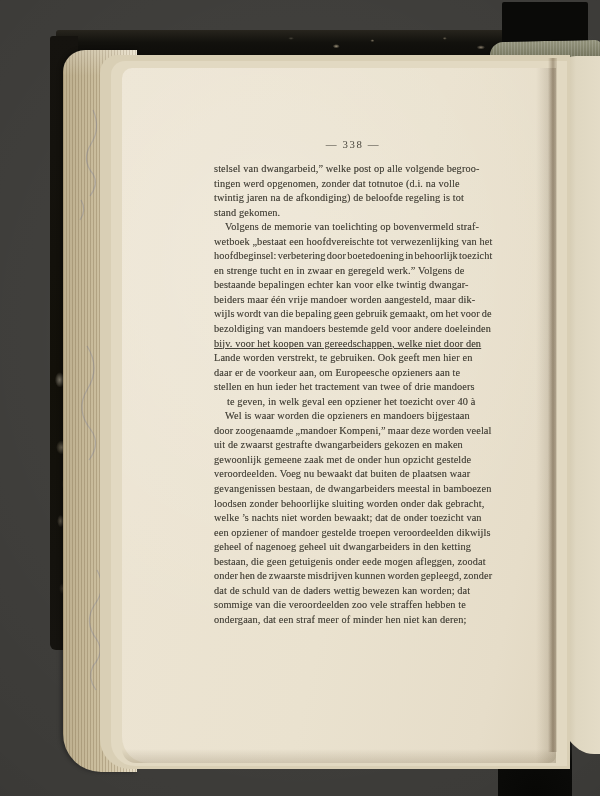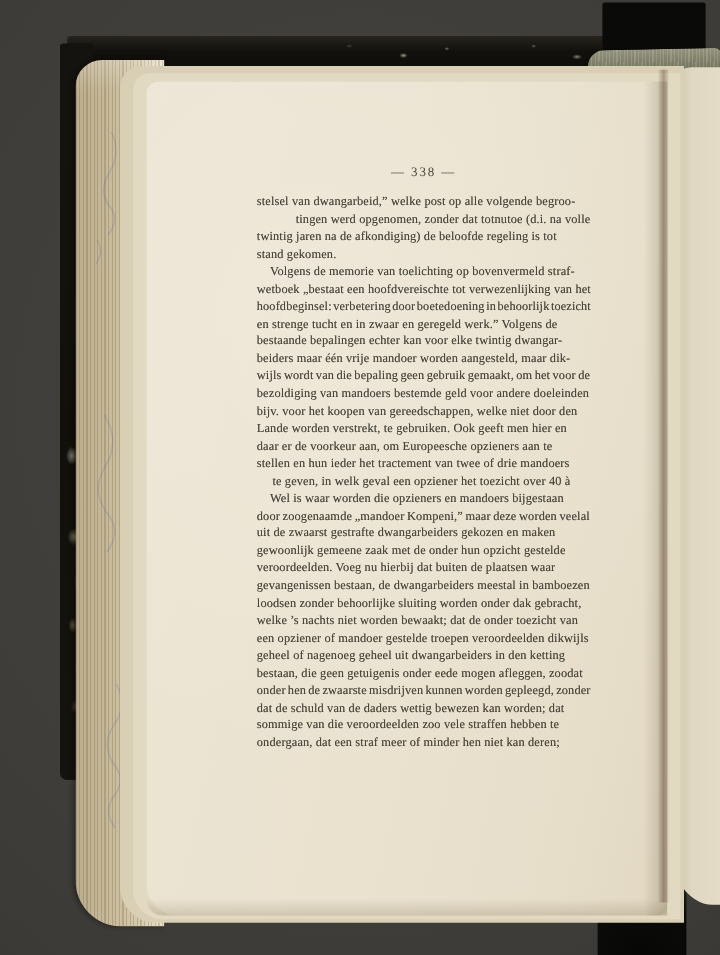--- a/index.html
+++ b/index.html
@@ -139,45 +139,45 @@
   <div class="step step-b"></div>
 
   <div class="right-page"></div>
   <div class="gutter-line"></div>
 
   <div class="page">
     <div class="heading">— 338 —</div>
     <div class="text-block">
         <div class="para">
           <div class="line" style="word-spacing: 0px;">stelsel van dwangarbeid,” welke post op alle volgende begroo-</div>
-          <div class="line" style="word-spacing: 0px; text-align: right;">tingen werd opgenomen, zonder dat totnutoe (d.i. na volle</div>
+          <div class="line" style="word-spacing: 0px;">tingen werd opgenomen, zonder dat totnutoe (d.i. na volle</div>
           <div class="line" style="word-spacing: 0px;">twintig jaren na de afkondiging) de beloofde regeling is tot</div>
           <div class="line para-end">stand gekomen.</div>
         </div>
         <div class="para">
           <div class="line indent" style="word-spacing: 0px;">Volgens de memorie van toelichting op bovenvermeld straf-</div>
           <div class="line" style="word-spacing: 0px;">wetboek „bestaat een hoofdvereischte tot verwezenlijking van het</div>
           <div class="line" style="word-spacing: -1.4px; transform-origin: left center; transform: scaleX(0.992857);">hoofdbeginsel: verbetering door boetedoening in behoorlijk toezicht</div>
           <div class="line" style="word-spacing: 0px;">en strenge tucht en in zwaar en geregeld werk.” Volgens de</div>
           <div class="line" style="word-spacing: 0px;">bestaande bepalingen echter kan voor elke twintig dwangar-</div>
           <div class="line" style="word-spacing: 0px;">beiders maar één vrije mandoer worden aangesteld, maar dik-</div>
           <div class="line" style="word-spacing: -0.727273px;">wijls wordt van die bepaling geen gebruik gemaakt, om het voor de</div>
           <div class="line" style="word-spacing: 0px;">bezoldiging van mandoers bestemde geld voor andere doeleinden</div>
-          <div class="line" style="word-spacing: 0px;">bijv. voor het koopen van gereedschappen, welke niet door den</div>
+          <div class="line" style="word-spacing: 0px; text-decoration: underline;">bijv. voor het koopen van gereedschappen, welke niet door den</div>
           <div class="line" style="word-spacing: 0px;">Lande worden verstrekt, te gebruiken. Ook geeft men hier en</div>
           <div class="line" style="word-spacing: 0px;">daar er de voorkeur aan, om Europeesche opzieners aan te</div>
           <div class="line" style="word-spacing: 0px;">stellen en hun ieder het tractement van twee of drie mandoers</div>
           <div class="line" style="word-spacing: 0px; margin-left: 13px;">te geven, in welk geval een opziener het toezicht over 40 à</div>
         </div>
         <div class="para">
           <div class="line indent" style="word-spacing: 0px;">Wel is waar worden die opzieners en mandoers bijgestaan</div>
           <div class="line" style="word-spacing: -0.571429px;">door zoogenaamde „mandoer Kompeni,” maar deze worden veelal</div>
           <div class="line" style="word-spacing: 0px;">uit de zwaarst gestrafte dwangarbeiders gekozen en maken</div>
           <div class="line" style="word-spacing: 0px;">gewoonlijk gemeene zaak met de onder hun opzicht gestelde</div>
-          <div class="line" style="word-spacing: 0px;">veroordeelden. Voeg nu hierbij dat buiten de plaatsen waar</div>
+          <div class="line" style="word-spacing: 0px;">veroordeelden. Voeg nu bewaakt dat buiten de plaatsen waar</div>
           <div class="line" style="word-spacing: 0px;">gevangenissen bestaan, de dwangarbeiders meestal in bamboezen</div>
           <div class="line" style="word-spacing: 0px;">loodsen zonder behoorlijke sluiting worden onder dak gebracht,</div>
           <div class="line" style="word-spacing: 0px;">welke ’s nachts niet worden bewaakt; dat de onder toezicht van</div>
           <div class="line" style="word-spacing: 0px;">een opziener of mandoer gestelde troepen veroordeelden dikwijls</div>
           <div class="line" style="word-spacing: 0px;">geheel of nagenoeg geheel uit dwangarbeiders in den ketting</div>
           <div class="line" style="word-spacing: 0px;">bestaan, die geen getuigenis onder eede mogen afleggen, zoodat</div>
           <div class="line" style="word-spacing: -0.875px;">onder hen de zwaarste misdrijven kunnen worden gepleegd, zonder</div>
           <div class="line" style="word-spacing: 0px;">dat de schuld van de daders wettig bewezen kan worden; dat</div>
           <div class="line" style="word-spacing: 0px;">sommige van die veroordeelden zoo vele straffen hebben te</div>
           <div class="line para-end">ondergaan, dat een straf meer of minder hen niet kan deren;</div>

